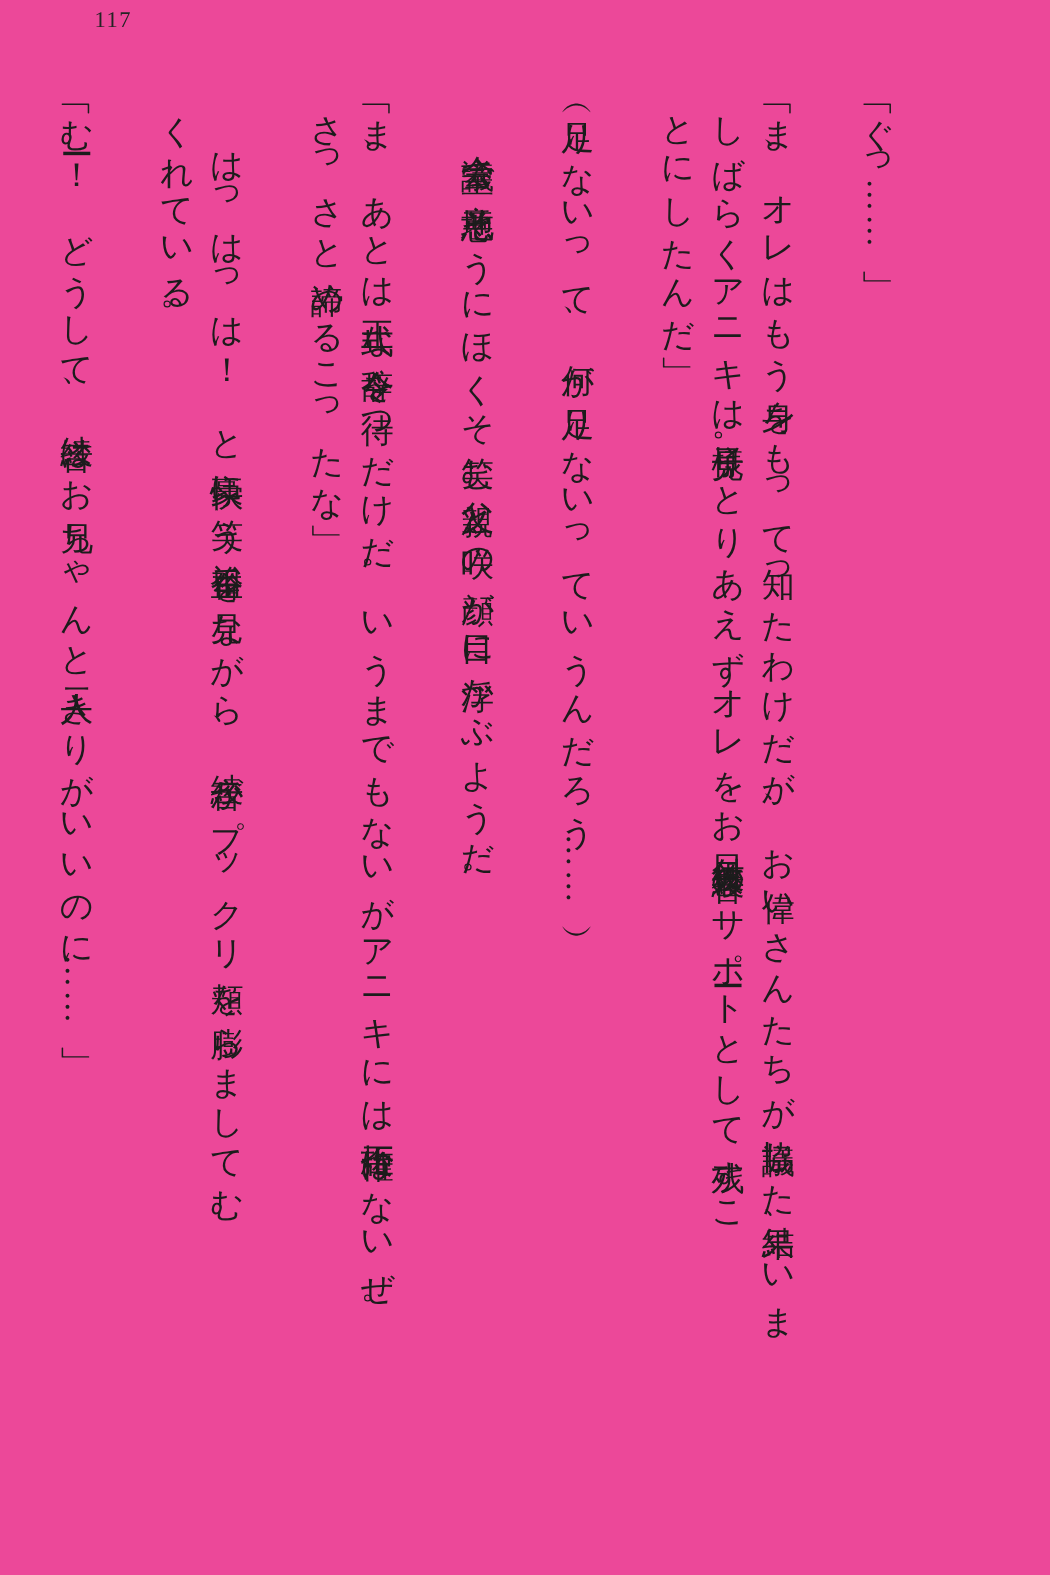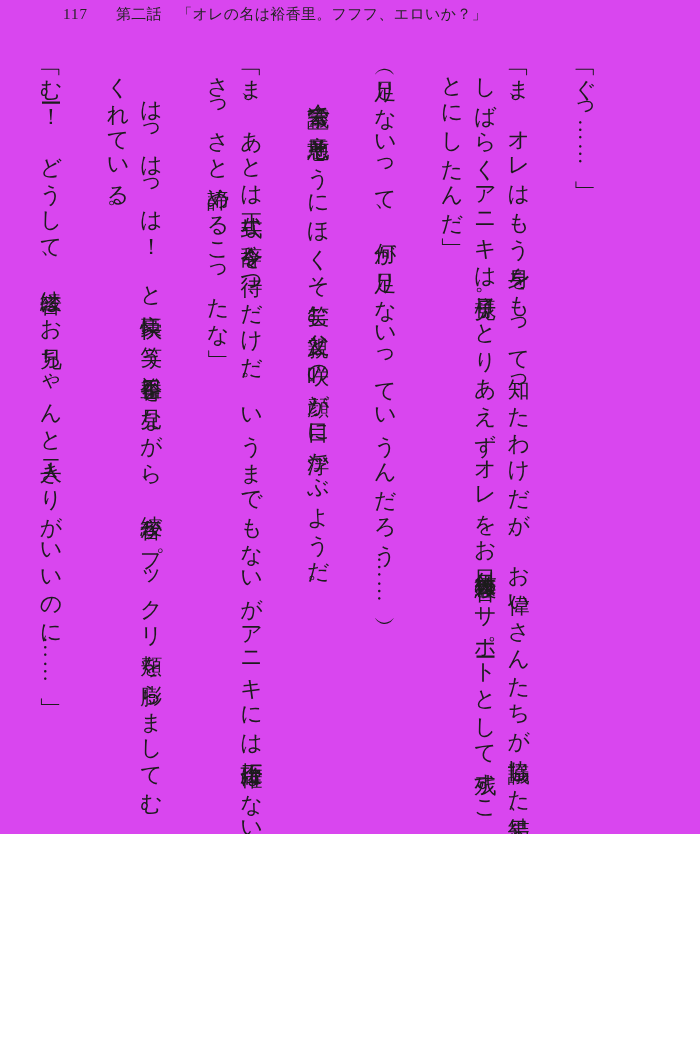--- a/index.html
+++ b/index.html
@@ -5,22 +5,22 @@
   html, body {
     margin: 0;
     padding: 0;
     width: 700px;
     height: 1050px;
     background: #ffffff;
   }
   .page {
     position: relative;
     width: 700px;
-    height: 834px;
-    background: #d946ef;
+    height: 1050px;
+    background: #ec4899;
     color: #1c1c1c;
     font-family: "Liberation Serif", "DejaVu Serif", serif;
     overflow: hidden;
   }
   
   .running-head {
     position: absolute;
     top: 4px;
     left: 63px;
     display: flex;
@@ -58,21 +58,20 @@
     padding: 0;
   }
 </style>
 </head>
 <body>
 
 <div class="page">
 
   <header class="running-head">
     <span class="pageno">117</span>
-    <span class="chapter">第二話　「オレの名は裕香里。フフフ、エロいか？」</span>
   </header>
 
   <main class="text-block">
     <p>「ぐっ……」</p>
     <p>「ま、オレはもう身をもって知ったわけだが、お偉いさんたちが協議した結果、いま
 しばらくアニキは様子見。とりあえずオレをお目付役兼綾音のサポートとして残すこ
 とにしたんだ」</p>
     <p>（足りないって、何が足りないっていうんだろう……）</p>
     <p>　会議室で意地悪そうにほくそ笑む父親と咲の顔が目に浮かぶようだ。</p>
     <p>「ま、あとは正式な辞令を待つだけだ。いうまでもないがアニキには拒否権はないぜ。

